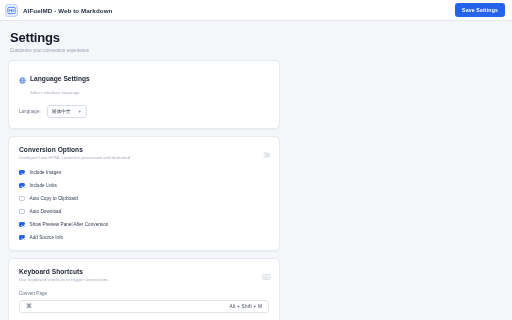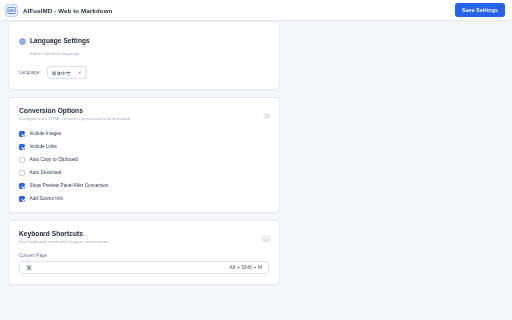--- a/index.html
+++ b/index.html
@@ -111,20 +111,24 @@
           <path d="M4 10.5V6l2 2.4L8 6v4.5" fill="none" stroke="#2563eb" stroke-width="1.2" stroke-linejoin="round" stroke-linecap="round"></path>
           <path d="M10.6 6v3.2M9.2 8.2l1.4 1.6L12 8.2" fill="none" stroke="#2563eb" stroke-width="1.2" stroke-linecap="round" stroke-linejoin="round"></path>
         </svg>
       </span>
       <span class="brand-title">AIFuelMD - Web to Markdown</span>
     </div>
     <div class="spacer"></div>
     <button class="save-btn">Save Settings</button>
   </div>
 
+  <div class="page-head">
+    <div class="page-title">Settings</div>
+    <div class="page-sub">Customize your conversion experience</div>
+  </div>
 
   <div class="cards">
 
     <div class="card">
       <div class="card-pad">
         <div class="card-head">
           <span>
             <svg width="7" height="7" viewBox="0 0 16 16">
               <circle cx="8" cy="8" r="6.5" fill="none" stroke="#2563eb" stroke-width="1.3"></circle>
               <ellipse cx="8" cy="8" rx="3" ry="6.5" fill="none" stroke="#2563eb" stroke-width="1.1"></ellipse>

